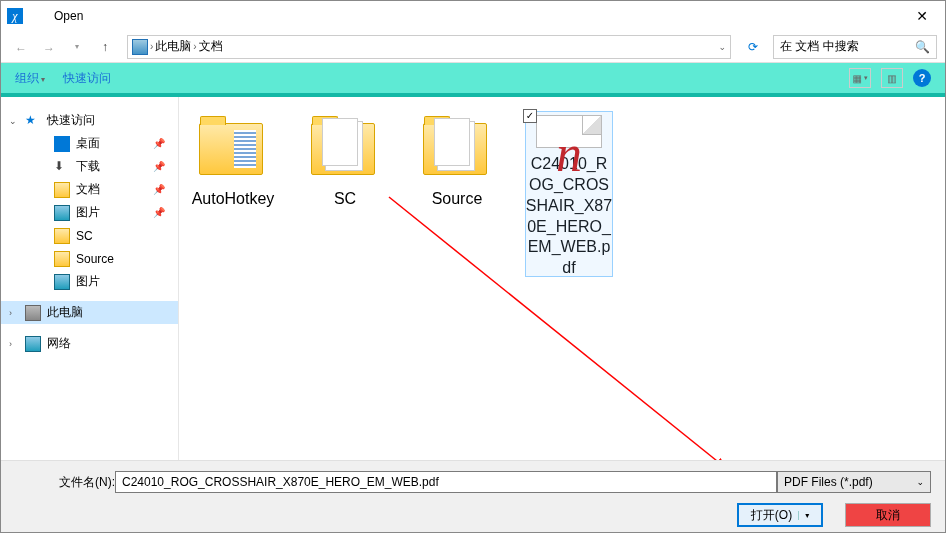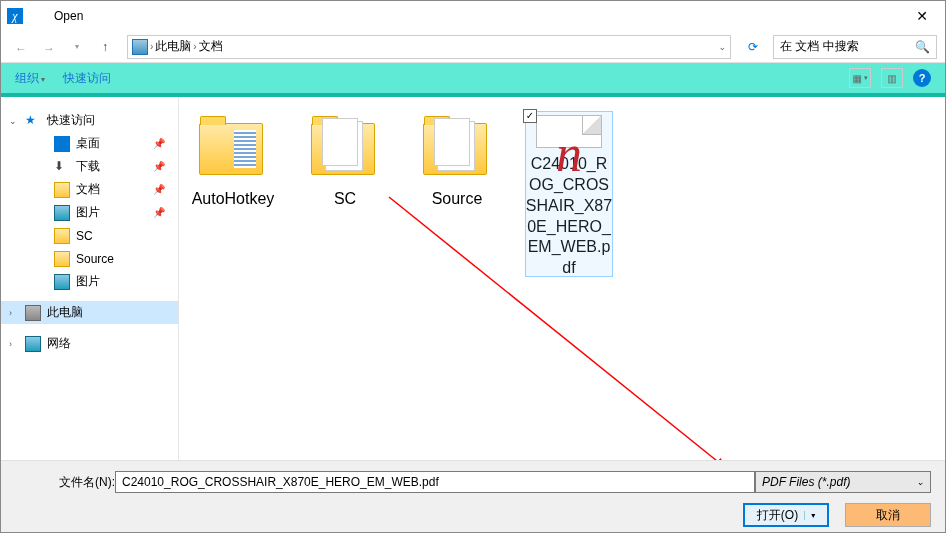--- a/index.html
+++ b/index.html
@@ -51,24 +51,24 @@
 .fitem.selected .selbox { position: absolute; top: 2px; left: 2px; right: 2px; bottom: 2px; border: 1px solid #99d1ff; background: rgba(153,209,255,0.15); }
 .fitem.selected .check { position: absolute; top: 0px; left: 0px; width: 14px; height: 14px; border: 1px solid #666; background: #fff; font-size: 10px; text-align: center; line-height: 12px; z-index: 2; }
 .pdficon { width: 66px; height: 86px; background: #fff; border: 1px solid #bbb; position: relative; }
 .pdficon::before { content: ""; position: absolute; top: 0; right: 0; width: 18px; height: 18px; background: linear-gradient(135deg,#fff 50%,#ddd 50%); border-left: 1px solid #bbb; border-bottom: 1px solid #bbb; }
 .pdficon .glyph { position: absolute; top: 12px; left: 8px; right: 8px; bottom: 8px; color: #c1272d; font-family: serif; font-style: italic; font-size: 52px; line-height: 1; text-align: center; }
 .arrow-svg { position: absolute; left: 0; top: 0; pointer-events: none; }
 .footer { position: absolute; left: 0; right: 0; bottom: 0; height: 72px; border-top: 1px solid #e0e0e0; background: #f0f0f0; padding: 10px 14px; }
 .frow { display: flex; align-items: center; gap: 0; }
 .frow .flbl { width: 100px; text-align: right; }
 .fninput { flex: 1; height: 22px; border: 1px solid #7a7a7a; background: #fff; padding: 0 6px; }
-.ftselect { width: 176px; height: 22px; border: 1px solid #7a7a7a; background: #e8e8e8; padding: 0 6px; display: flex; align-items: center; font-style: italic; }
+.ftselect { width: 154px; height: 22px; border: 1px solid #7a7a7a; background: #e8e8e8; padding: 0 6px; display: flex; align-items: center; }
 .ftselect .sdd { margin-left: auto; font-size: 9px; }
-.btnrow { display: flex; justify-content: flex-end; gap: 16px; margin-top: 10px; }
-.btn { width: 86px; height: 24px; border: 1px solid #adadad; background: #fdba74; display: flex; align-items: center; justify-content: center; }
+.btnrow { display: flex; justify-content: flex-end; gap: 22px; margin-top: 10px; }
+.btn { width: 86px; height: 24px; border: 1px solid #adadad; background: #ef4444; display: flex; align-items: center; justify-content: center; }
 .btn.primary { border: 2px solid #0078d7; background: #e5f1fb; }
 </style>
 </head>
 <body>
 
 <div class="titlebar">
   <div class="appicon">χ</div>
   <div class="title">Open</div>
   <div class="close">✕</div>
 </div>

